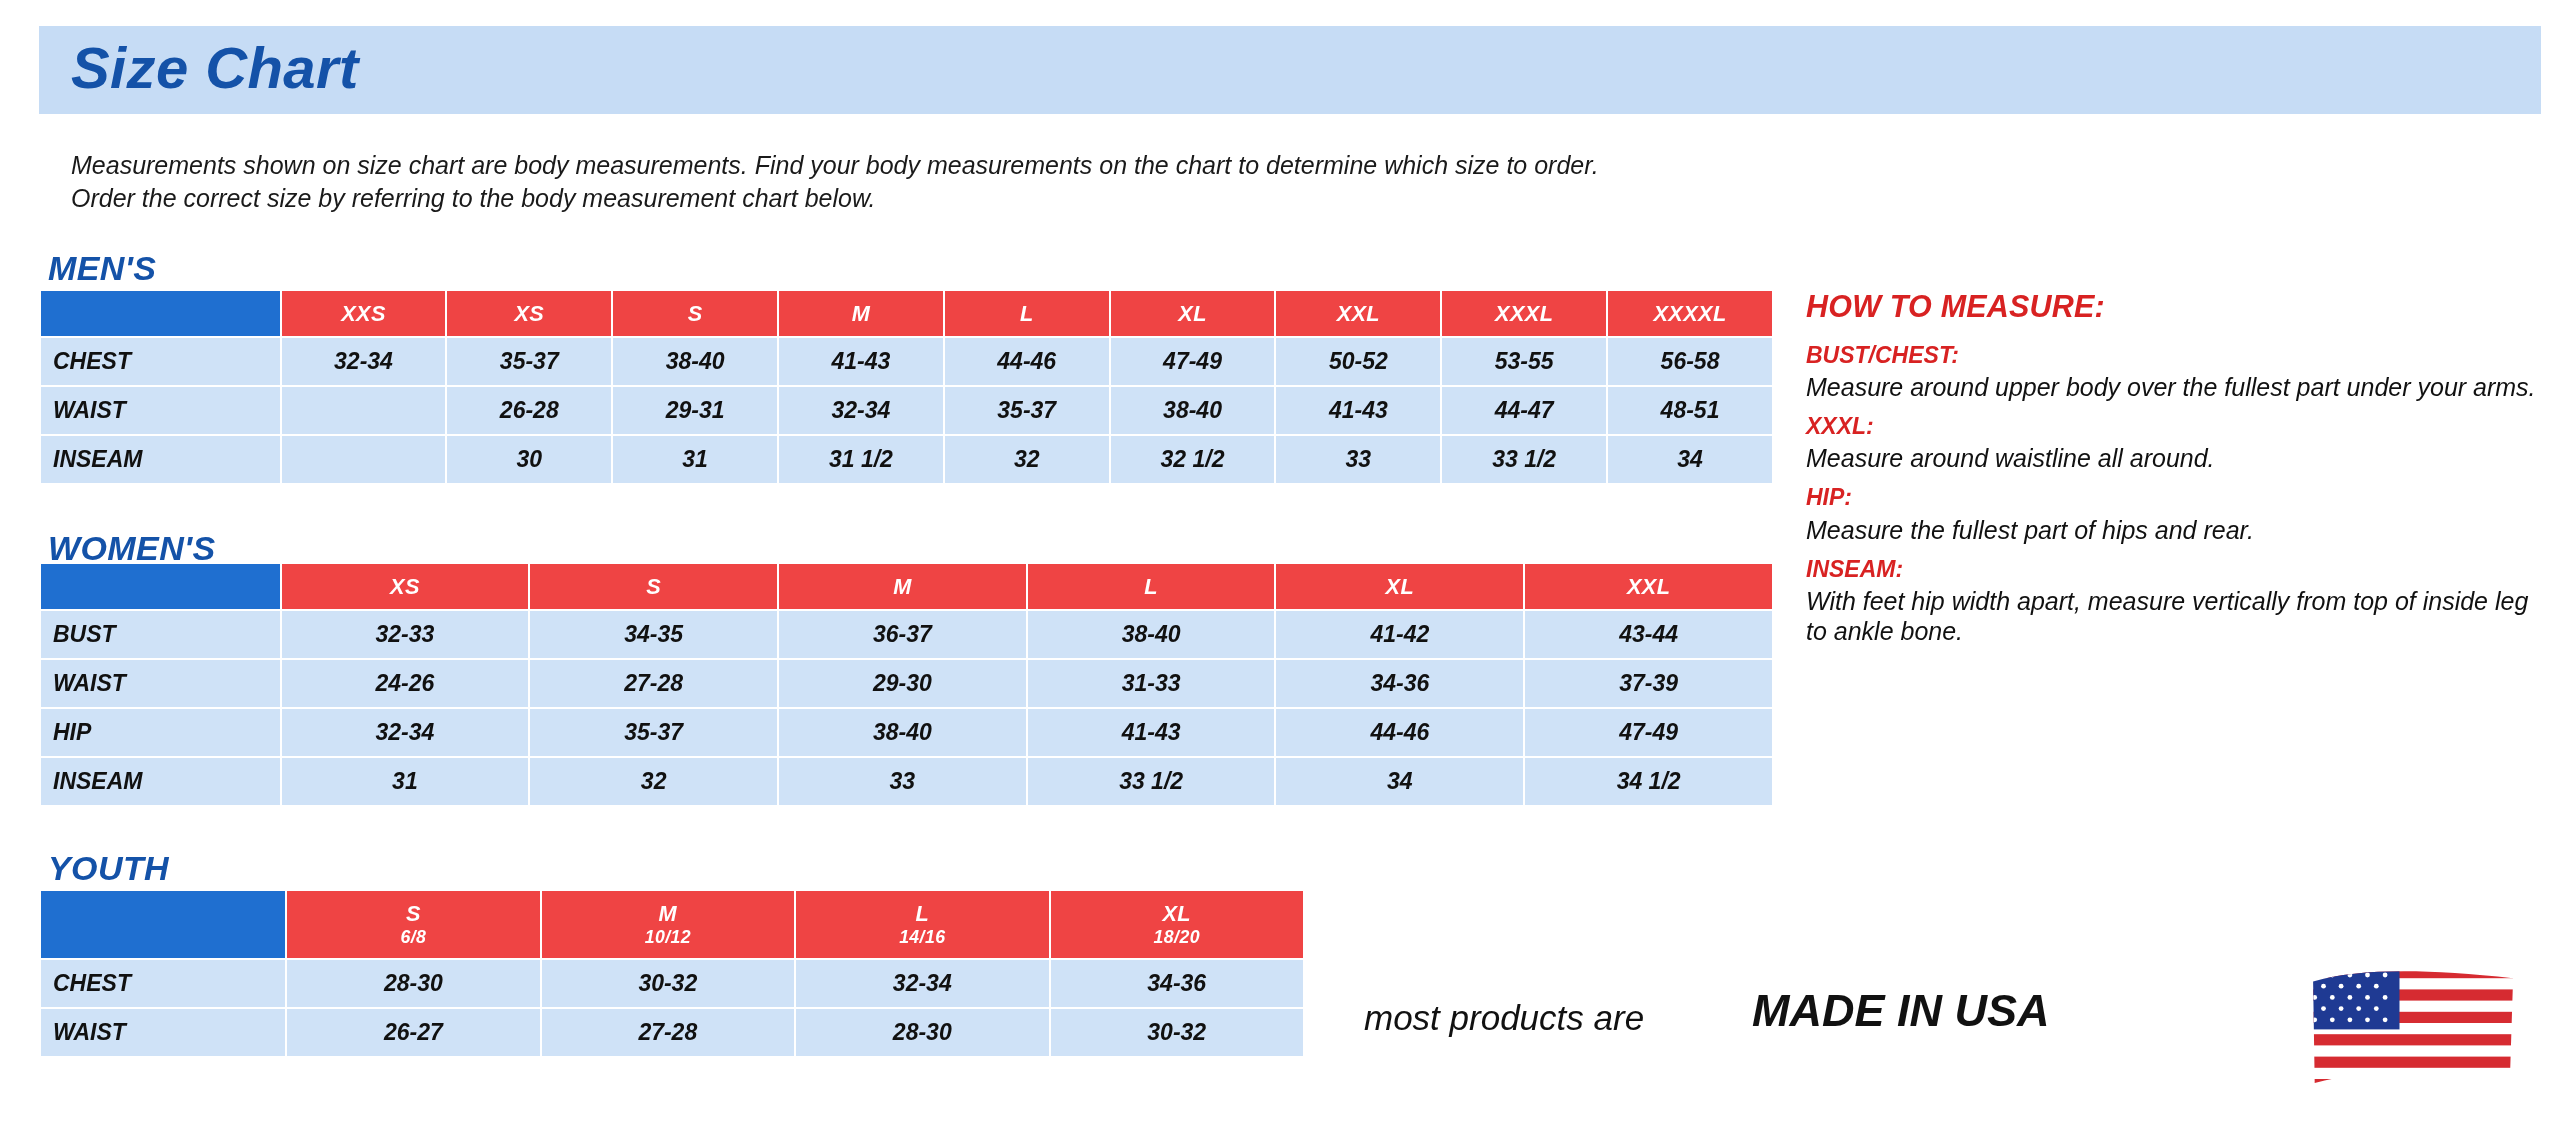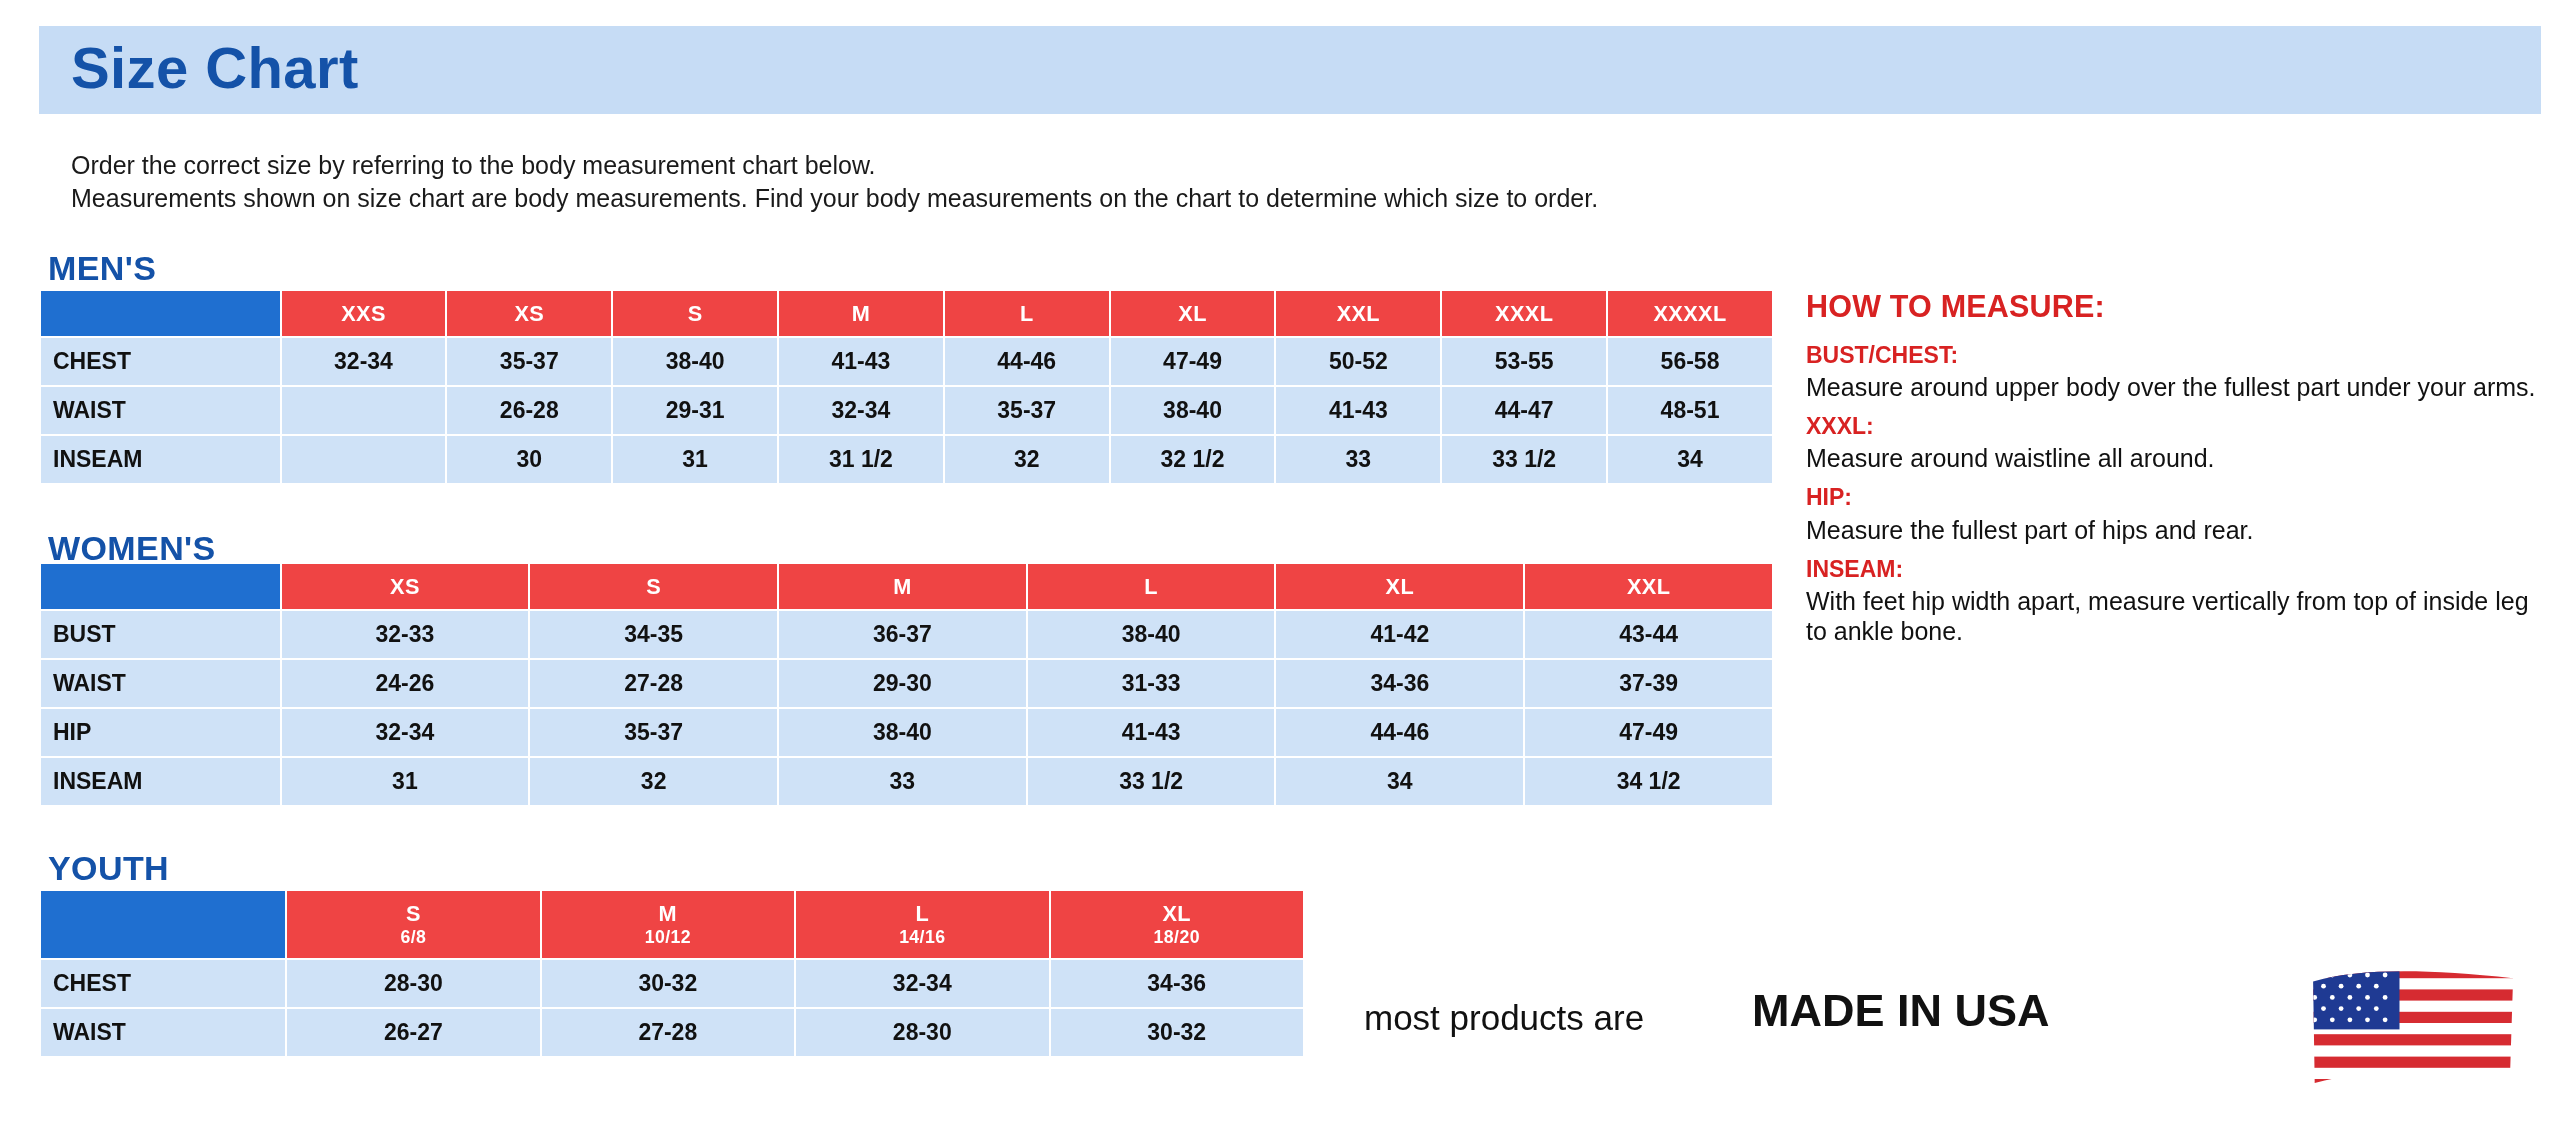--- a/index.html
+++ b/index.html
@@ -13,20 +13,21 @@
     font-family: "Liberation Sans", sans-serif;
     color: #000000;
     overflow: hidden;
   }
   .page {
     position: relative;
     width: 2576px;
     height: 884px;
     box-sizing: border-box;
     padding: 0;
+    font-style: italic;
   }
 
   
   .banner {
     position: absolute;
     left: 39px;
     top: 26px;
     width: 2502px;
     height: 88px;
     background: #c6dcf5;
@@ -187,22 +188,22 @@
 </style>
 </head>
 <body>
 
 <div class="page">
 
   <div class="banner"></div>
   <div class="banner-title">Size Chart</div>
 
   <div class="intro">
+    <div>Measurements shown on size chart are body measurements.  Find your body measurements on the chart to determine which size to order.</div>
     <div>Order the correct size by referring to the body measurement chart below.</div>
-    <div>Measurements shown on size chart are body measurements.  Find your body measurements on the chart to determine which size to order.</div>
   </div>
 
   <div class="section-title" id="mens-title">MEN'S</div>
   <table class="size-table" id="mens-table">
     <colgroup>
       <col style="width:233px">
         <col style="width:160px">
         <col style="width:160px">
         <col style="width:160px">
       <col style="width:160px">

